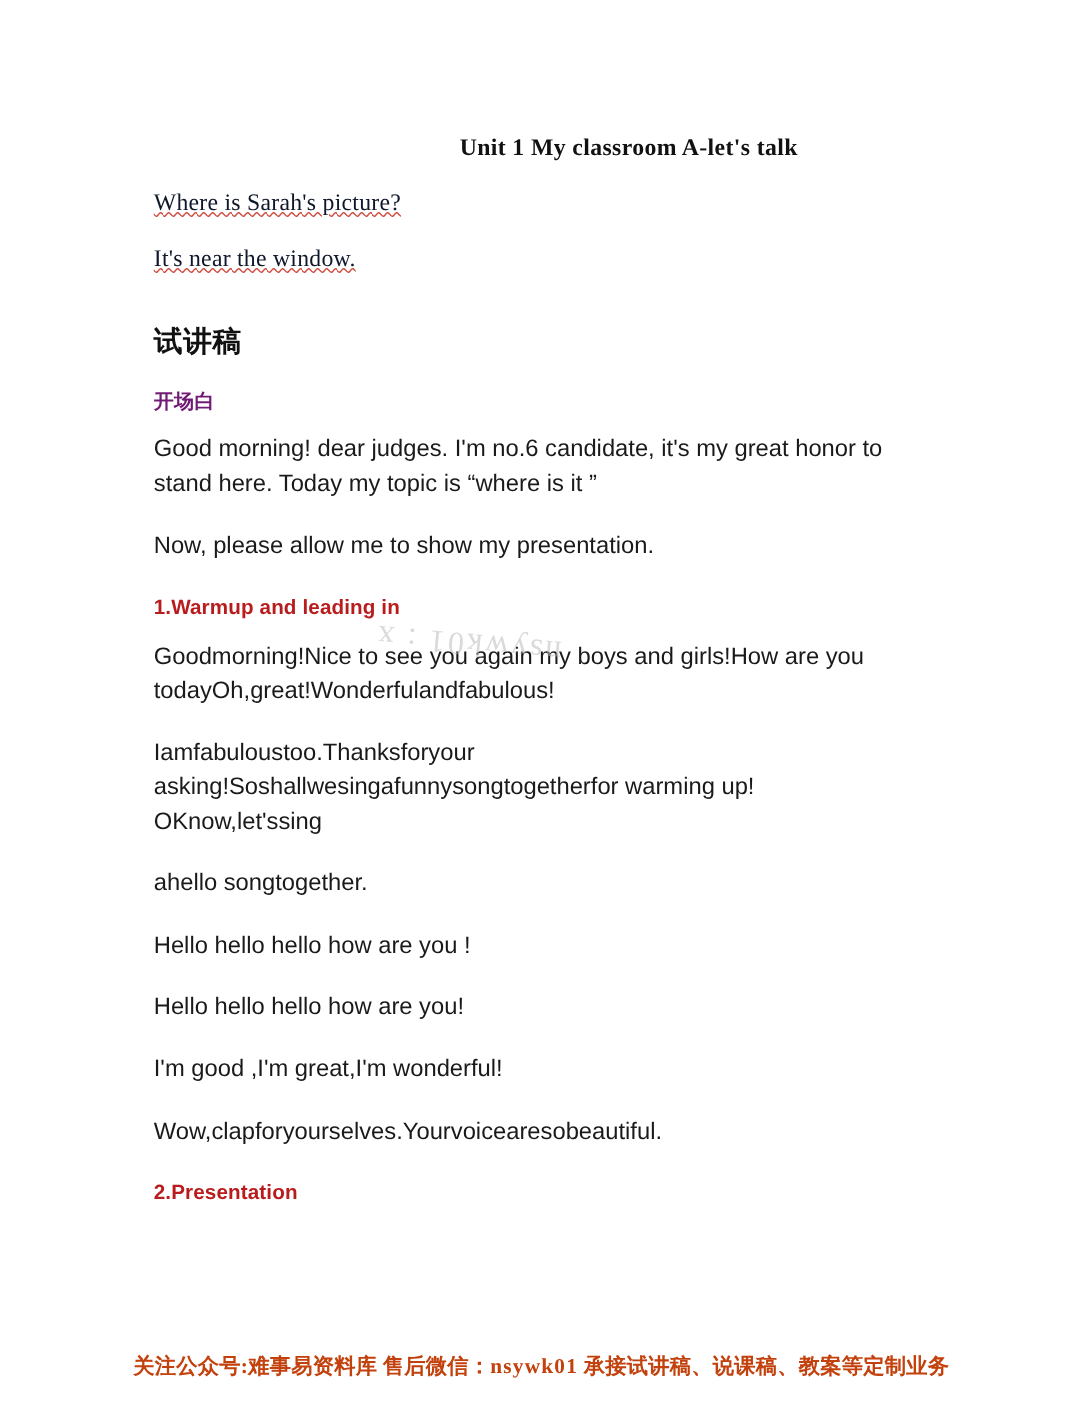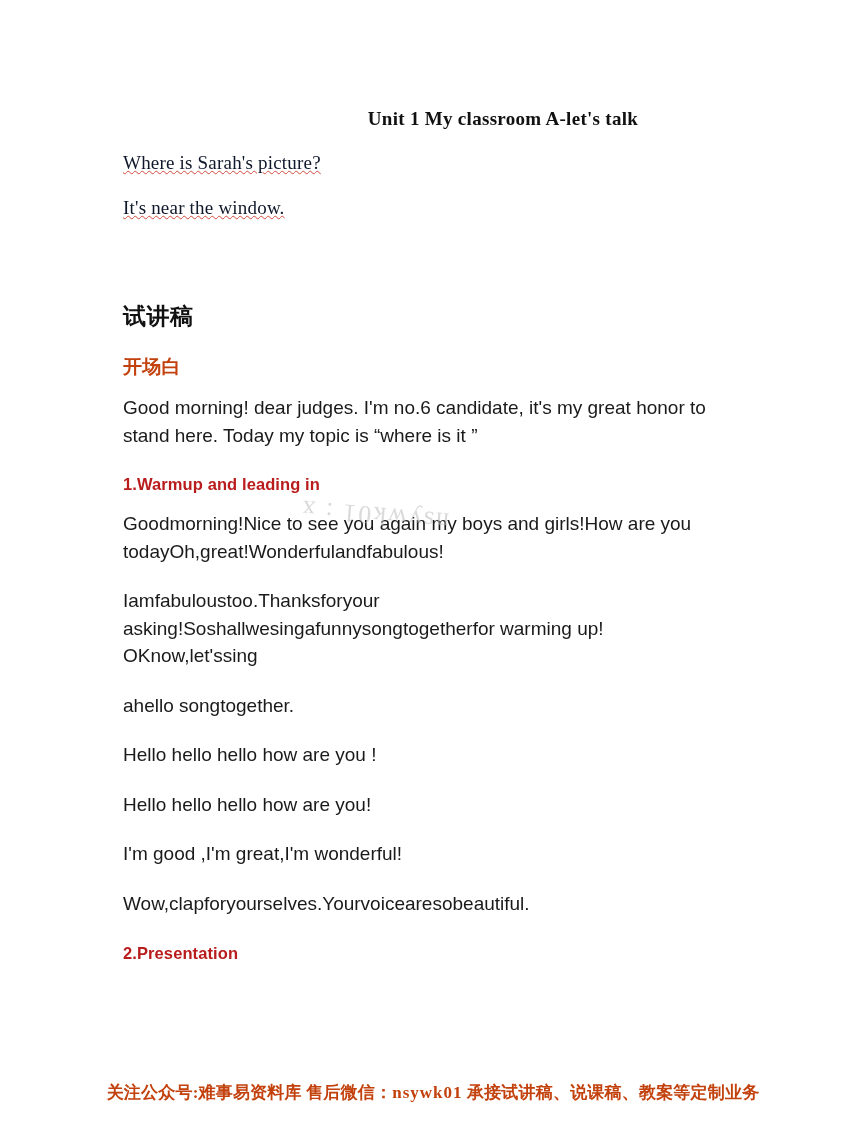--- a/index.html
+++ b/index.html
@@ -54,33 +54,32 @@
     text-decoration-color: #d14b3f;
     text-decoration-thickness: 1px;
   }
 
   
   .doc-body {
     position: absolute;
     left: 123px;
     top: 258px;
     width: 610px;
-    margin-top: 43px;
   }
   .h-main {
     font-size: 23px;
     font-weight: bold;
     color: #111;
     margin: 0 0 18px 0;
     letter-spacing: 0.5px;
   }
   .h-sub {
-    font-size: 19px;
+    font-size: 16px;
     font-weight: bold;
-    color: #c2410c;
+    color: #701a75;
     margin: 22px 0 14px 0;
     letter-spacing: 0.3px;
   }
   .h-num {
     font-size: 16.5px;
     font-weight: bold;
     color: #b91c1c;
     margin: 26px 0 16px 0;
     letter-spacing: 0.1px;
   }
@@ -150,20 +149,21 @@
     </div>
   </div>
 
   <div class="doc-body">
     <div class="h-main">试讲稿</div>
 
 
     <div class="h-sub">开场白</div>
 
     <p class="para">Good morning! dear judges. I'm no.6 candidate, it's my great honor to stand here. Today my topic is “where is it ”</p>
+    <p class="para">Now, please allow me to show my presentation.</p>
 
     <div class="h-num">1.Warmup and leading in</div>
 
     <p class="para">Goodmorning!Nice to see you again my boys and girls!How are you todayOh,great!Wonderfulandfabulous!</p>
     <p class="para">Iamfabuloustoo.Thanksforyour asking!Soshallwesingafunnysongtogetherfor warming up! OKnow,let'ssing</p>
     <p class="para">ahello songtogether.</p>
     <p class="para">Hello hello hello how are you !</p>
     <p class="para">Hello hello hello how are you!</p>
     <p class="para">I'm good ,I'm great,I'm wonderful!</p>
     <p class="para">Wow,clapforyourselves.Yourvoicearesobeautiful.</p>

